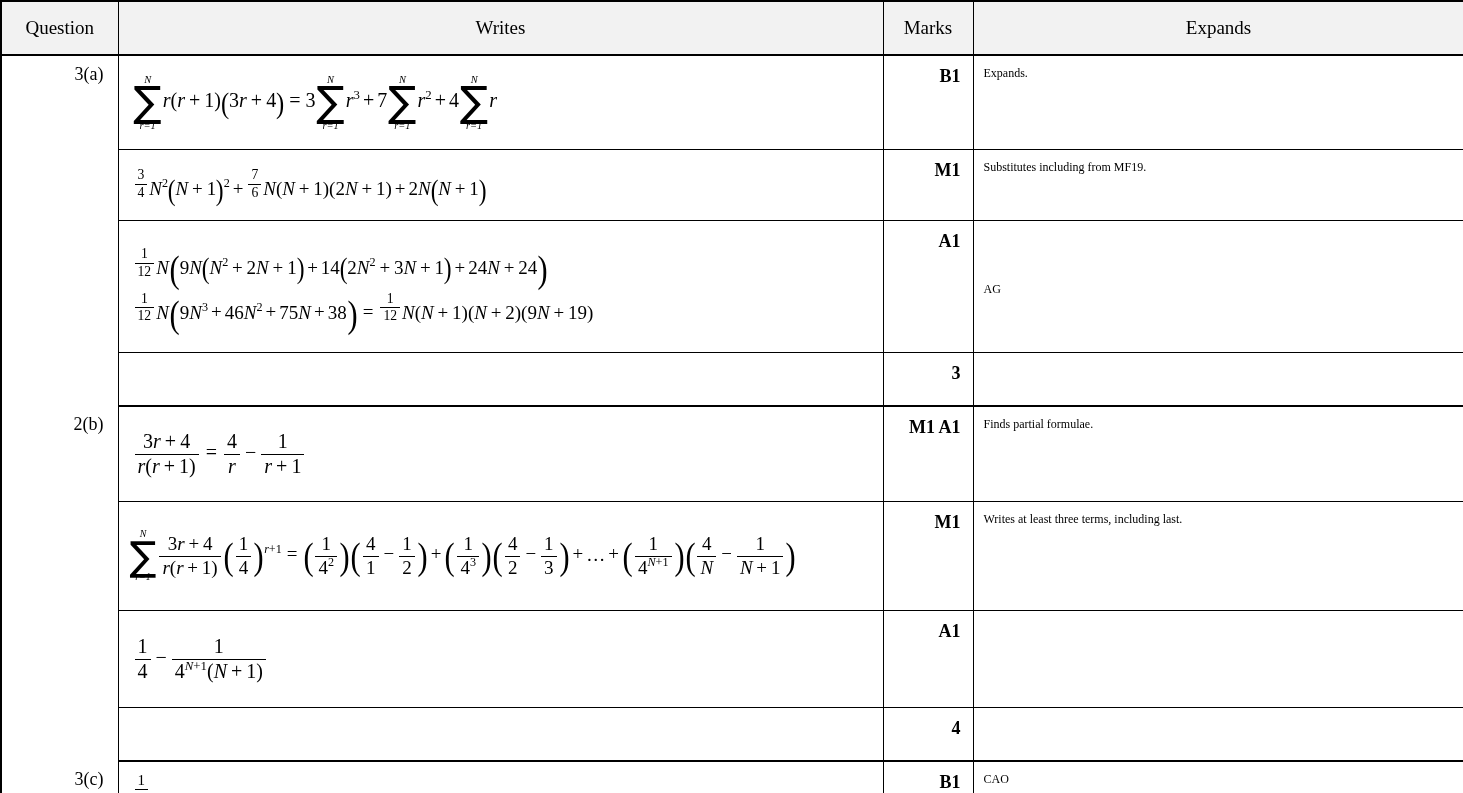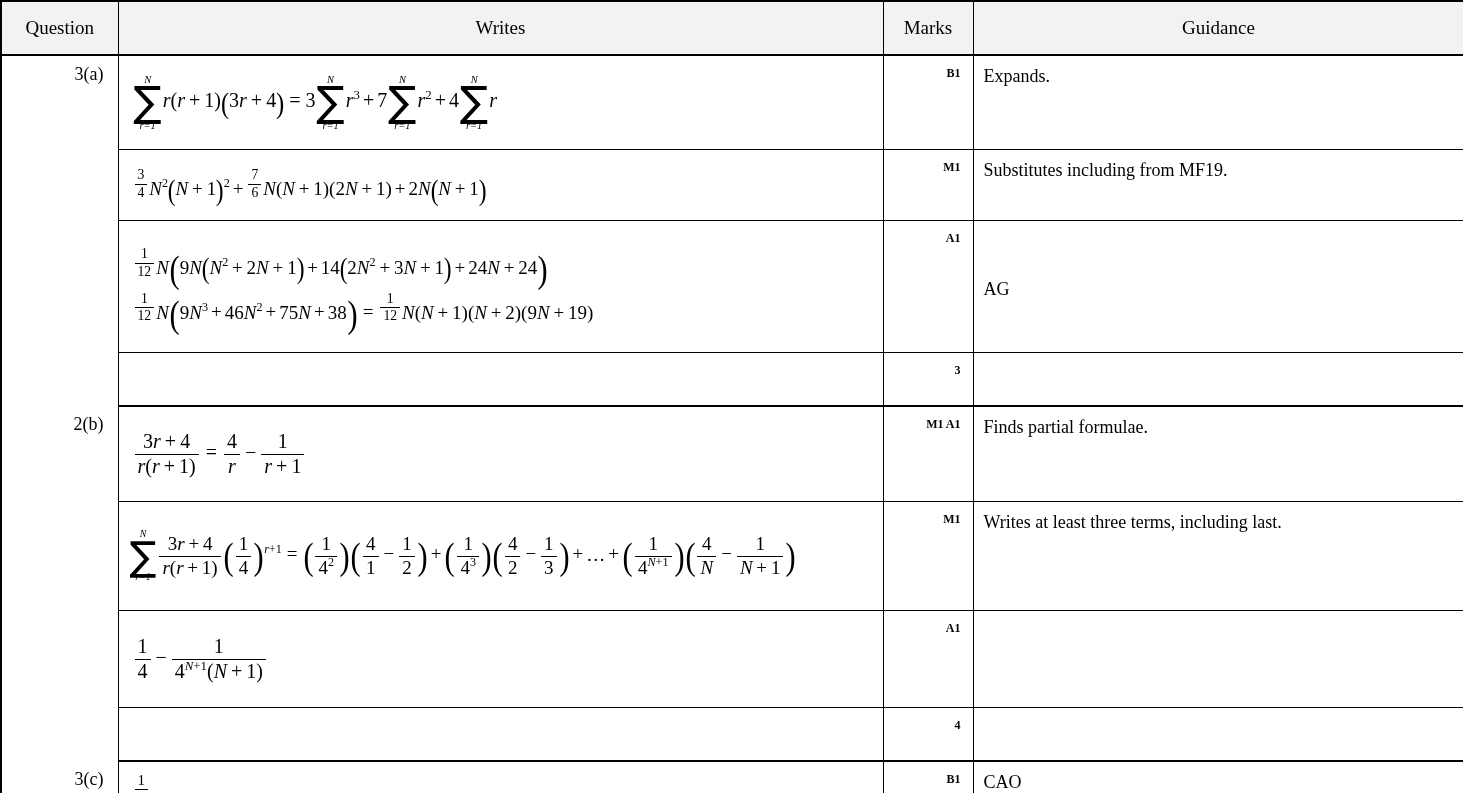--- a/index.html
+++ b/index.html
@@ -58,26 +58,26 @@
   }
 
   td.ans {
     padding: 6px 0 6px 14px;
     vertical-align: middle;
   }
   td.marks {
     text-align: right;
     padding: 10px 12px 0 0;
     font-weight: bold;
-    font-size: 12px;
+    font-size: 18px;
     vertical-align: top;
   }
   td.guid {
     padding: 10px 0 0 10px;
-    font-size: 18px;
+    font-size: 12px;
     vertical-align: top;
   }
   td.guid.mid {
     vertical-align: middle;
     padding-top: 11px;
     padding-bottom: 6px;
   }
 
   
   tr.part-end > td {
@@ -180,21 +180,21 @@
     <col class="c-answer">
     <col class="c-marks">
     <col class="c-guidance">
   </colgroup>
 
   <thead>
     <tr>
       <th>Question</th>
       <th>Writes</th>
       <th>Marks</th>
-      <th>Guidance</th>
+      <th>Expands</th>
     </tr>
   </thead>
 
   <tbody>
 
     <tr>
       <td class="q" rowspan="4">3(a)</td>
       <td class="ans" style="height:81px">
         <span class="math" style="font-size:20px">
           <span class="sum"><span class="lim">N</span><span class="sig">∑</span><span class="lim">r=1</span></span><i>r</i>(<i>r</i> + 1)<span class="pmed">(</span><span class="num">3</span><i>r</i> + <span class="num">4</span><span class="pmed">)</span><span class="eq">=</span><span class="num">3</span><span class="sum"><span class="lim">N</span><span class="sig">∑</span><span class="lim">r=1</span></span><i>r</i><sup>3</sup><span class="op">+</span><span class="num">7</span><span class="sum"><span class="lim">N</span><span class="sig">∑</span><span class="lim">r=1</span></span><i>r</i><sup>2</sup><span class="op">+</span><span class="num">4</span><span class="sum"><span class="lim">N</span><span class="sig">∑</span><span class="lim">r=1</span></span><i>r</i>

